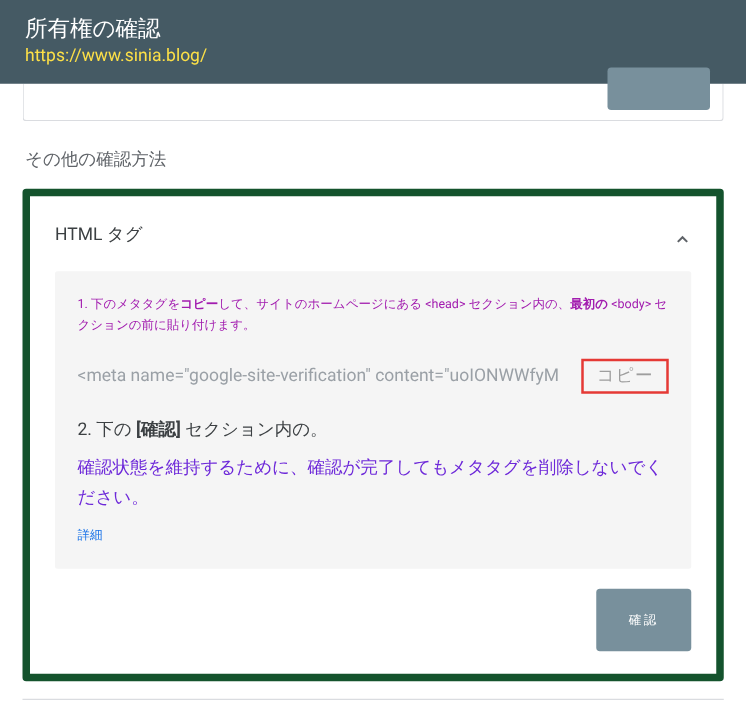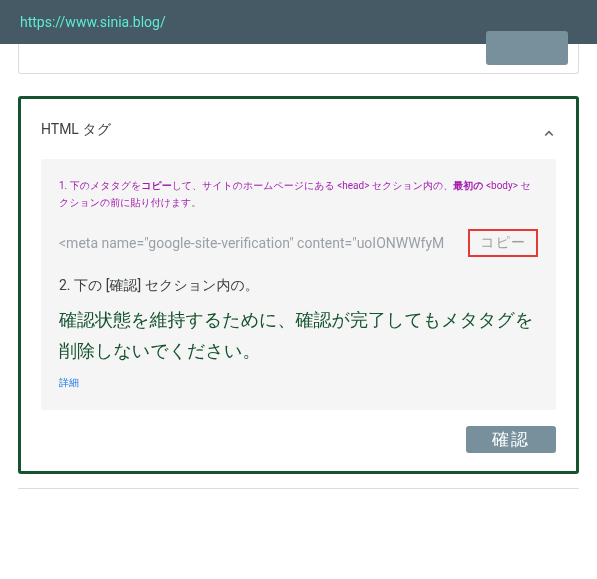--- a/index.html
+++ b/index.html
@@ -17,21 +17,21 @@
     color: #fff;
     padding: 12px 20px 14px 20px;
   }
   .header-title {
     font-size: 18px;
     font-weight: 400;
     line-height: 1.3;
   }
   .header-url {
     font-size: 14px;
-    color: #5eead4;
+    color: #fde047;
     margin-top: 2px;
   }
   .content {
     padding: 0 18px;
   }
   .top-stub-card {
     border: 1px solid #dadce0;
     border-top: none;
     height: 30px;
     position: relative;
@@ -46,21 +46,21 @@
     height: 34px;
     background: #78909c;
     border-radius: 3px;
   }
   .section-title {
     color: #5f6368;
     font-size: 14px;
     margin: 0 0 14px 2px;
   }
   .card {
-    border: 3px solid #14532d;
+    border: 6px solid #14532d;
     border-radius: 3px;
     padding: 18px 20px 18px 20px;
     position: relative;
   }
   .card-header {
     display: flex;
     align-items: flex-start;
     gap: 60px;
     position: relative;
   }
@@ -116,69 +116,71 @@
     padding: 3px 10px;
     cursor: pointer;
     font-family: inherit;
     letter-spacing: 1px;
   }
   .step2 {
     margin-top: 20px;
     font-size: 14px;
     color: #3c4043;
   }
-  .step2 .bold { font-weight: 400; }
+  .step2 .bold { font-weight: 700; }
   .note {
     margin-top: 10px;
-    color: #14532d;
-    font-size: 18px;
+    color: #6d28d9;
+    font-size: 14px;
     line-height: 1.7;
   }
   .details-link {
     display: inline-block;
     margin-top: 10px;
     color: #1a73e8;
     font-size: 10px;
     cursor: pointer;
   }
   .confirm-row {
     display: flex;
     justify-content: flex-end;
     margin-top: 16px;
   }
   .confirm-btn {
     background: #78909c;
     color: #fff;
     border: none;
-    font-size: 17px;
-    padding: 2px 26px;
+    font-size: 10px;
+    padding: 18px 26px;
     border-radius: 3px;
     cursor: pointer;
     font-family: inherit;
     letter-spacing: 2px;
   }
   .bottom-stub {
     border-top: 1px solid #dadce0;
     margin-top: 14px;
     height: 4px;
   }
 </style>
 </head>
 <body>
 
 <div class="header">
+  <div class="header-title">所有権の確認</div>
   <div class="header-url">https://www.sinia.blog/</div>
 </div>
 
 <div class="content">
 
   <div class="top-stub-card">
     <div class="stub-btn"></div>
   </div>
 
+  <div class="section-title">その他の確認方法</div>
 
   <div class="card">
     <div class="card-header">
       <div class="method-name">HTML タグ</div>
       <span class="expand-icon">
         <svg width="18" height="18" viewBox="0 0 24 24">
             <path d="M7 14l5-5 5 5" fill="none" stroke="#5f6368" stroke-width="2.2"></path>
           </svg>
       </span>
     </div>

